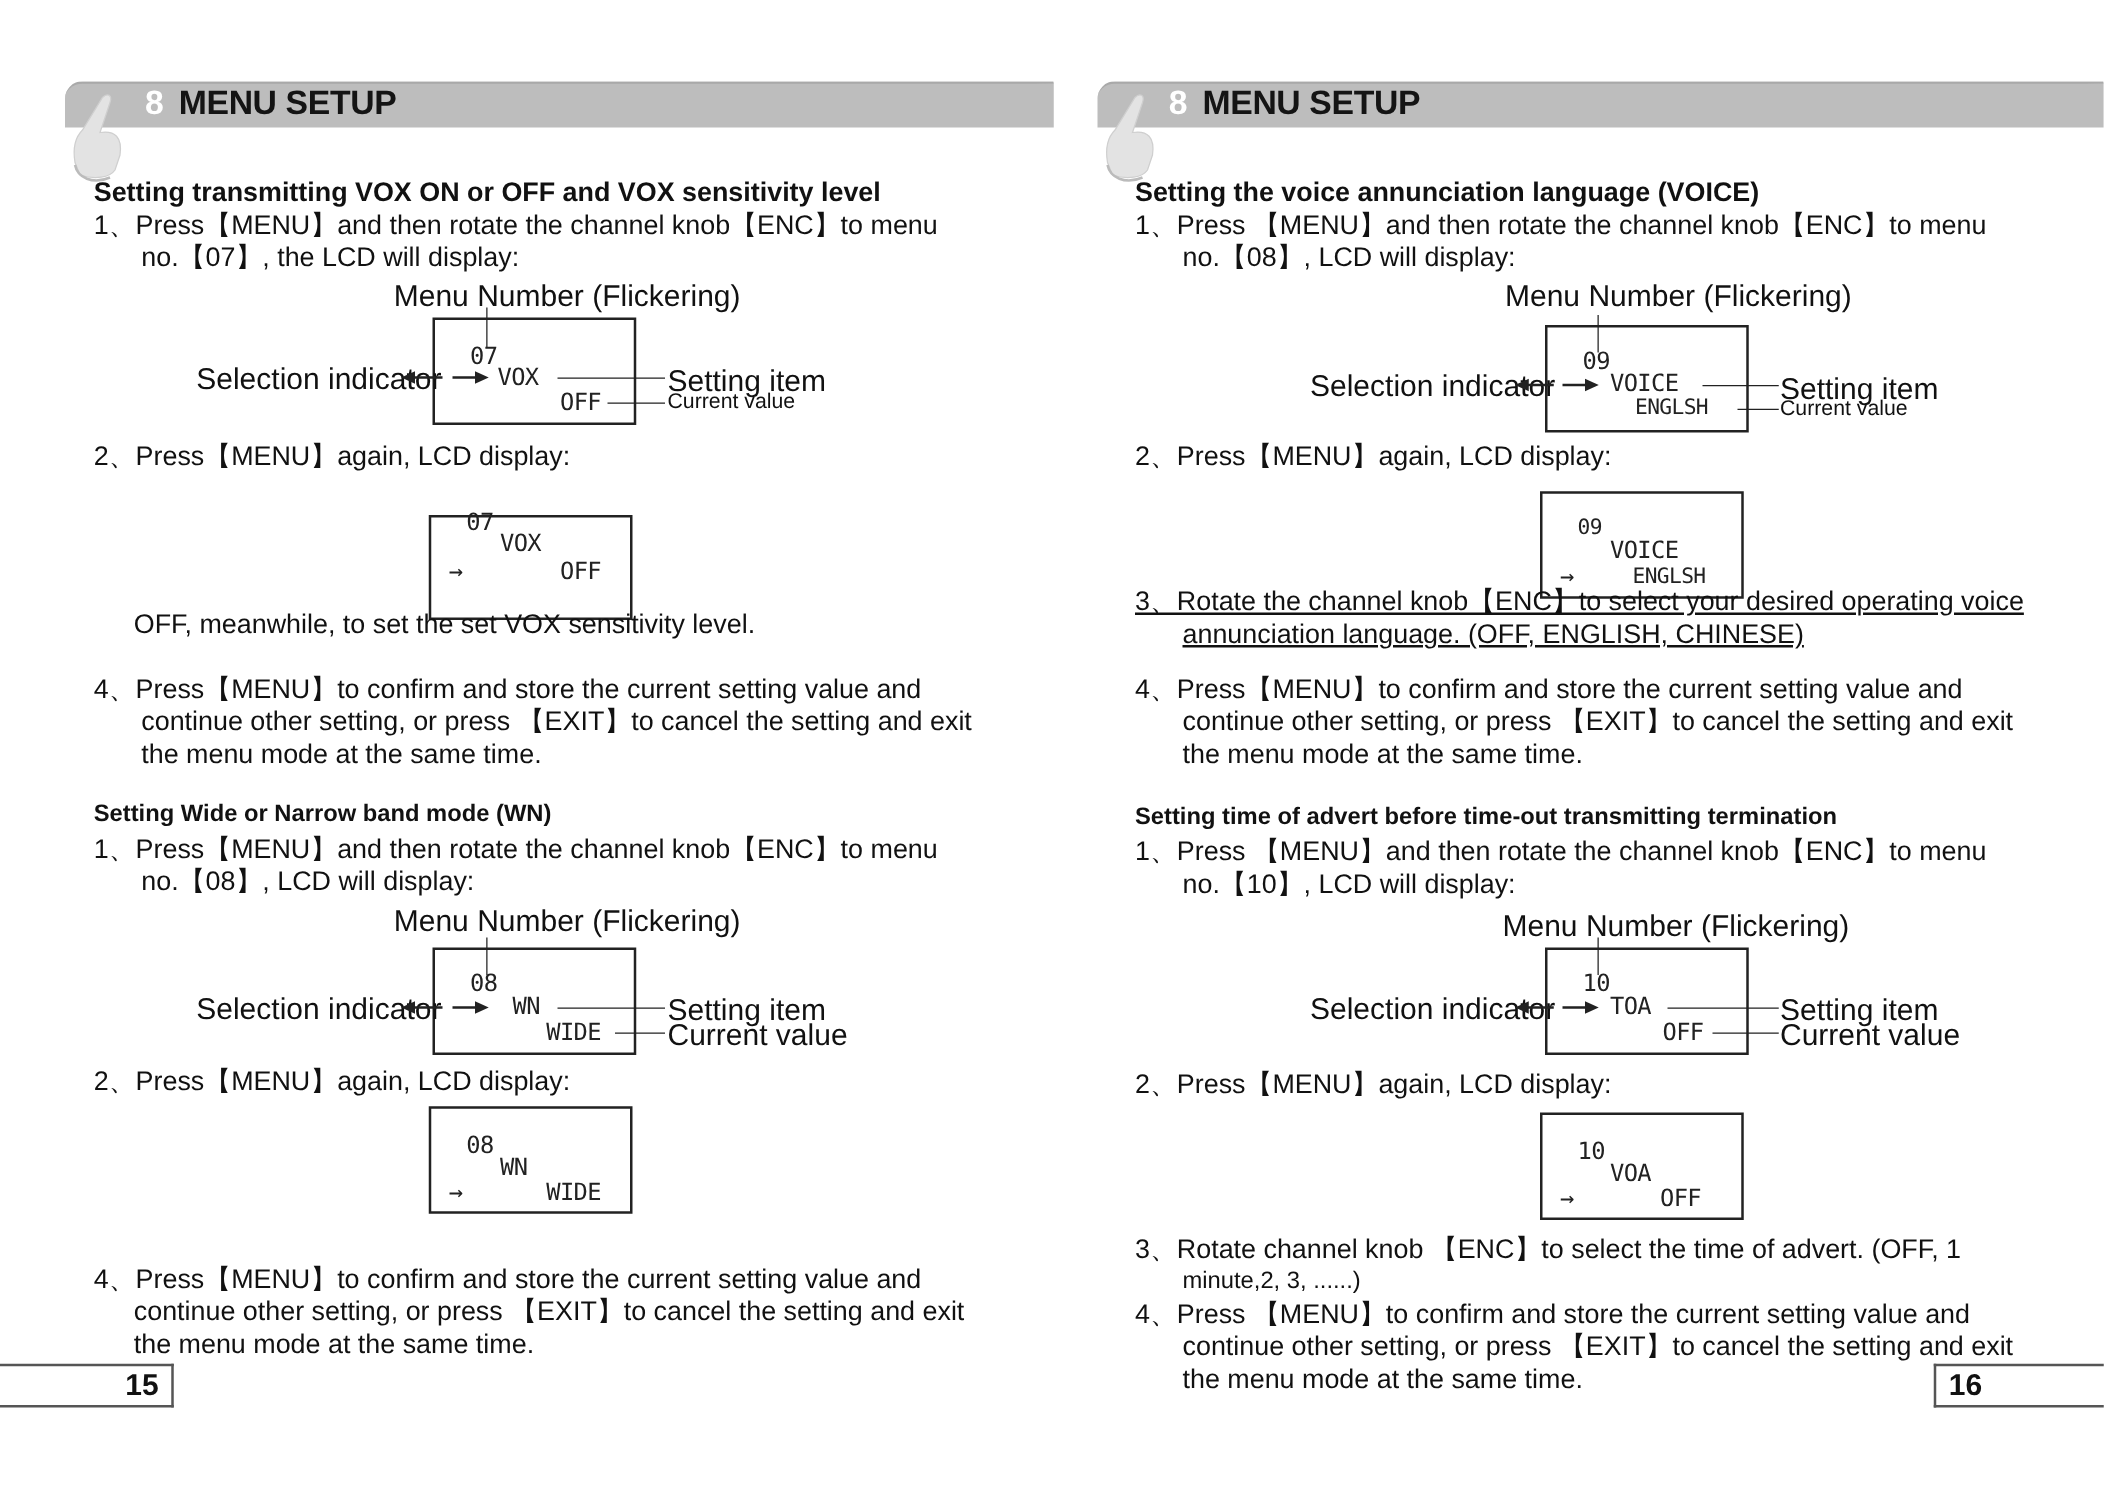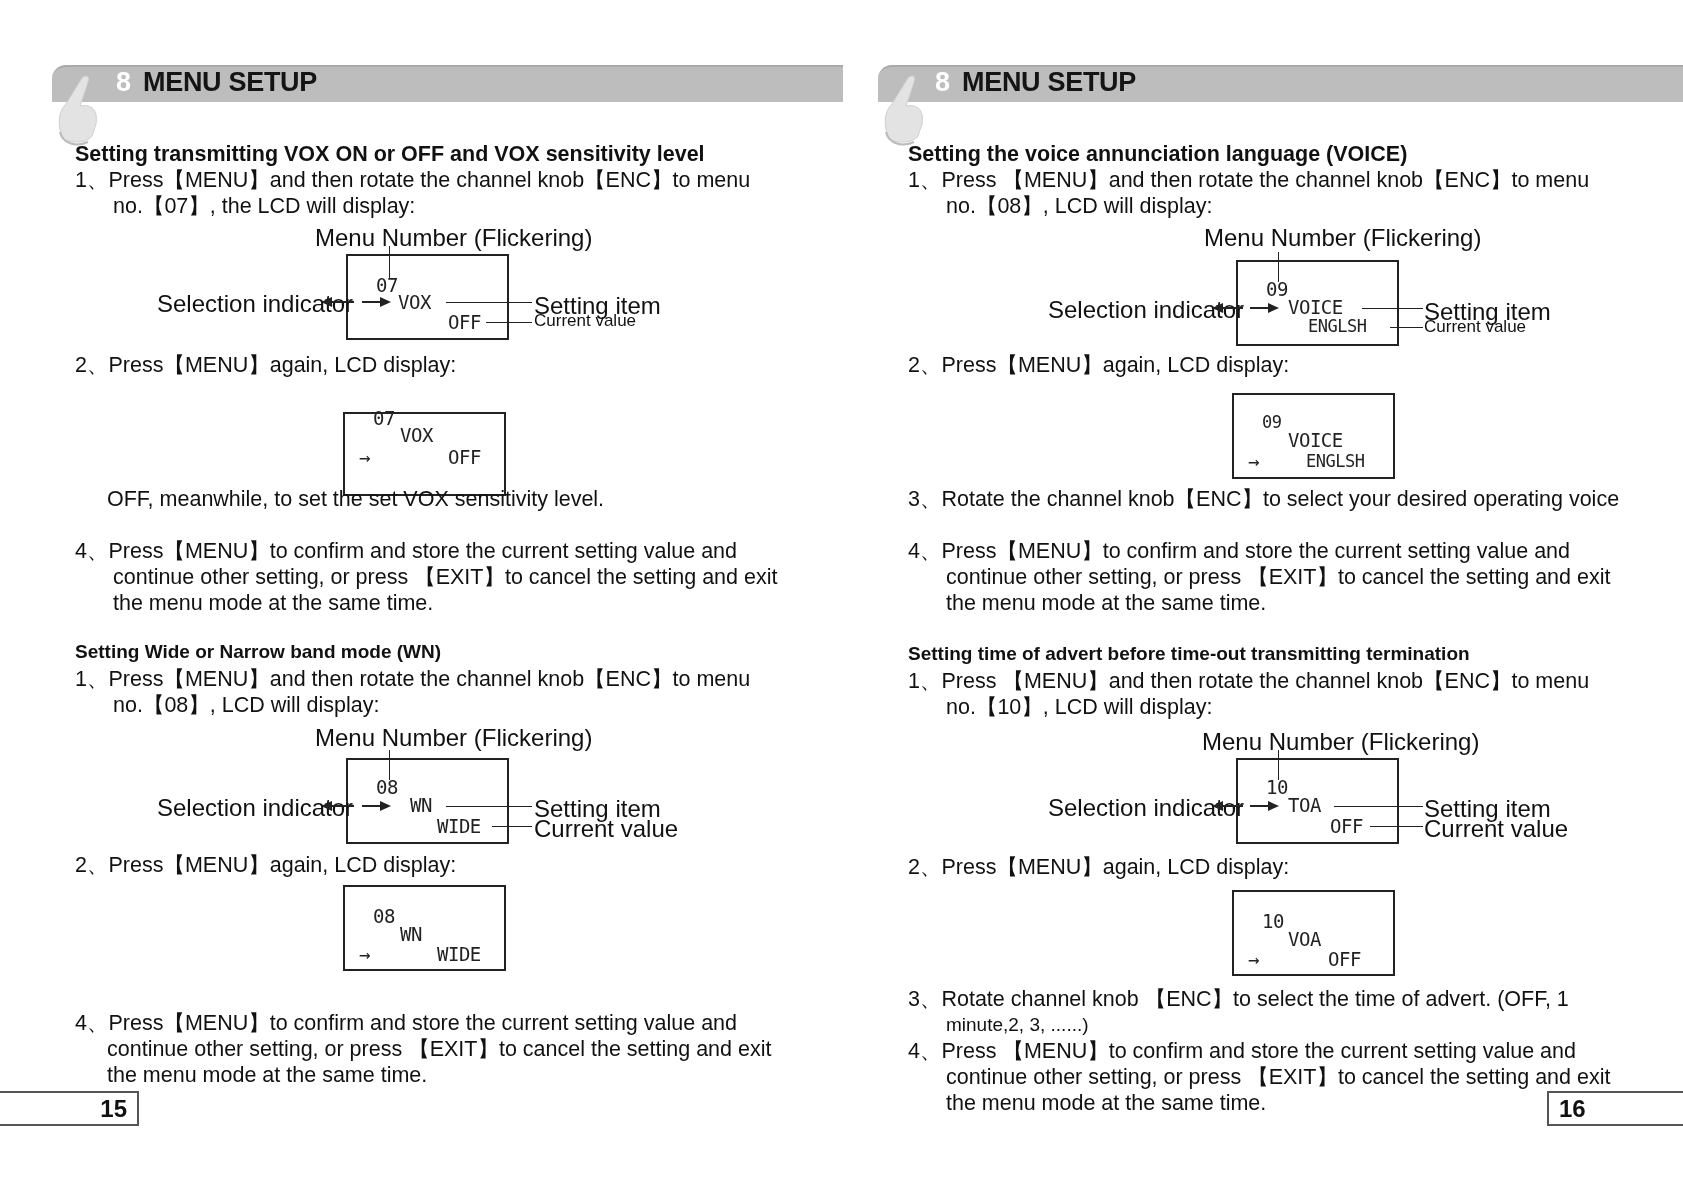--- a/index.html
+++ b/index.html
@@ -162,22 +162,23 @@
   <div class="ann" style="left:582px; top:298px;">Setting item</div>
   <div class="ann" style="left:582px; top:317px; font-size:17px;">Current value</div>
 
   <div class="blk step" style="left:66px; top:352px;">2、Press【MENU】again, LCD display:</div>
   <div class="lcd" style="left:390px; top:393px; width:159px; height:82px;"></div>
   <div class="lcd-txt" style="left:420px; top:412px; font-size:17px;">09</div>
   <div class="lcd-txt" style="left:446px; top:429px;">VOICE</div>
   <div class="lcd-txt" style="left:406px; top:450px;">→</div>
   <div class="lcd-txt" style="left:464px; top:451px; font-size:17px;">ENGLSH</div>
 
-  <div class="blk step" style="left:66px; top:486px;">
+  <div class="blk step" style="left:66px; top:468px;text-decoration:underline;">
     <span>3、Rotate the channel knob【ENC】to select your desired operating voice</span>
+    <span class="cont">annunciation language. (OFF, ENGLISH, CHINESE)</span>
   </div>
   <div class="blk step" style="left:66px; top:538px;">
     <span>4、Press【MENU】to confirm and store the current setting value and</span>
     <span class="cont">continue other setting, or press 【EXIT】to cancel the setting and exit</span>
     <span class="cont">the menu mode at the same time.</span>
   </div>
 
   <div class="blk sec-title small" style="left:66px; top:643px;">Setting time of advert before time-out transmitting termination</div>
   <div class="blk step" style="left:66px; top:668px;">
     <span>1、Press 【MENU】and then rotate the channel knob【ENC】to menu</span>

